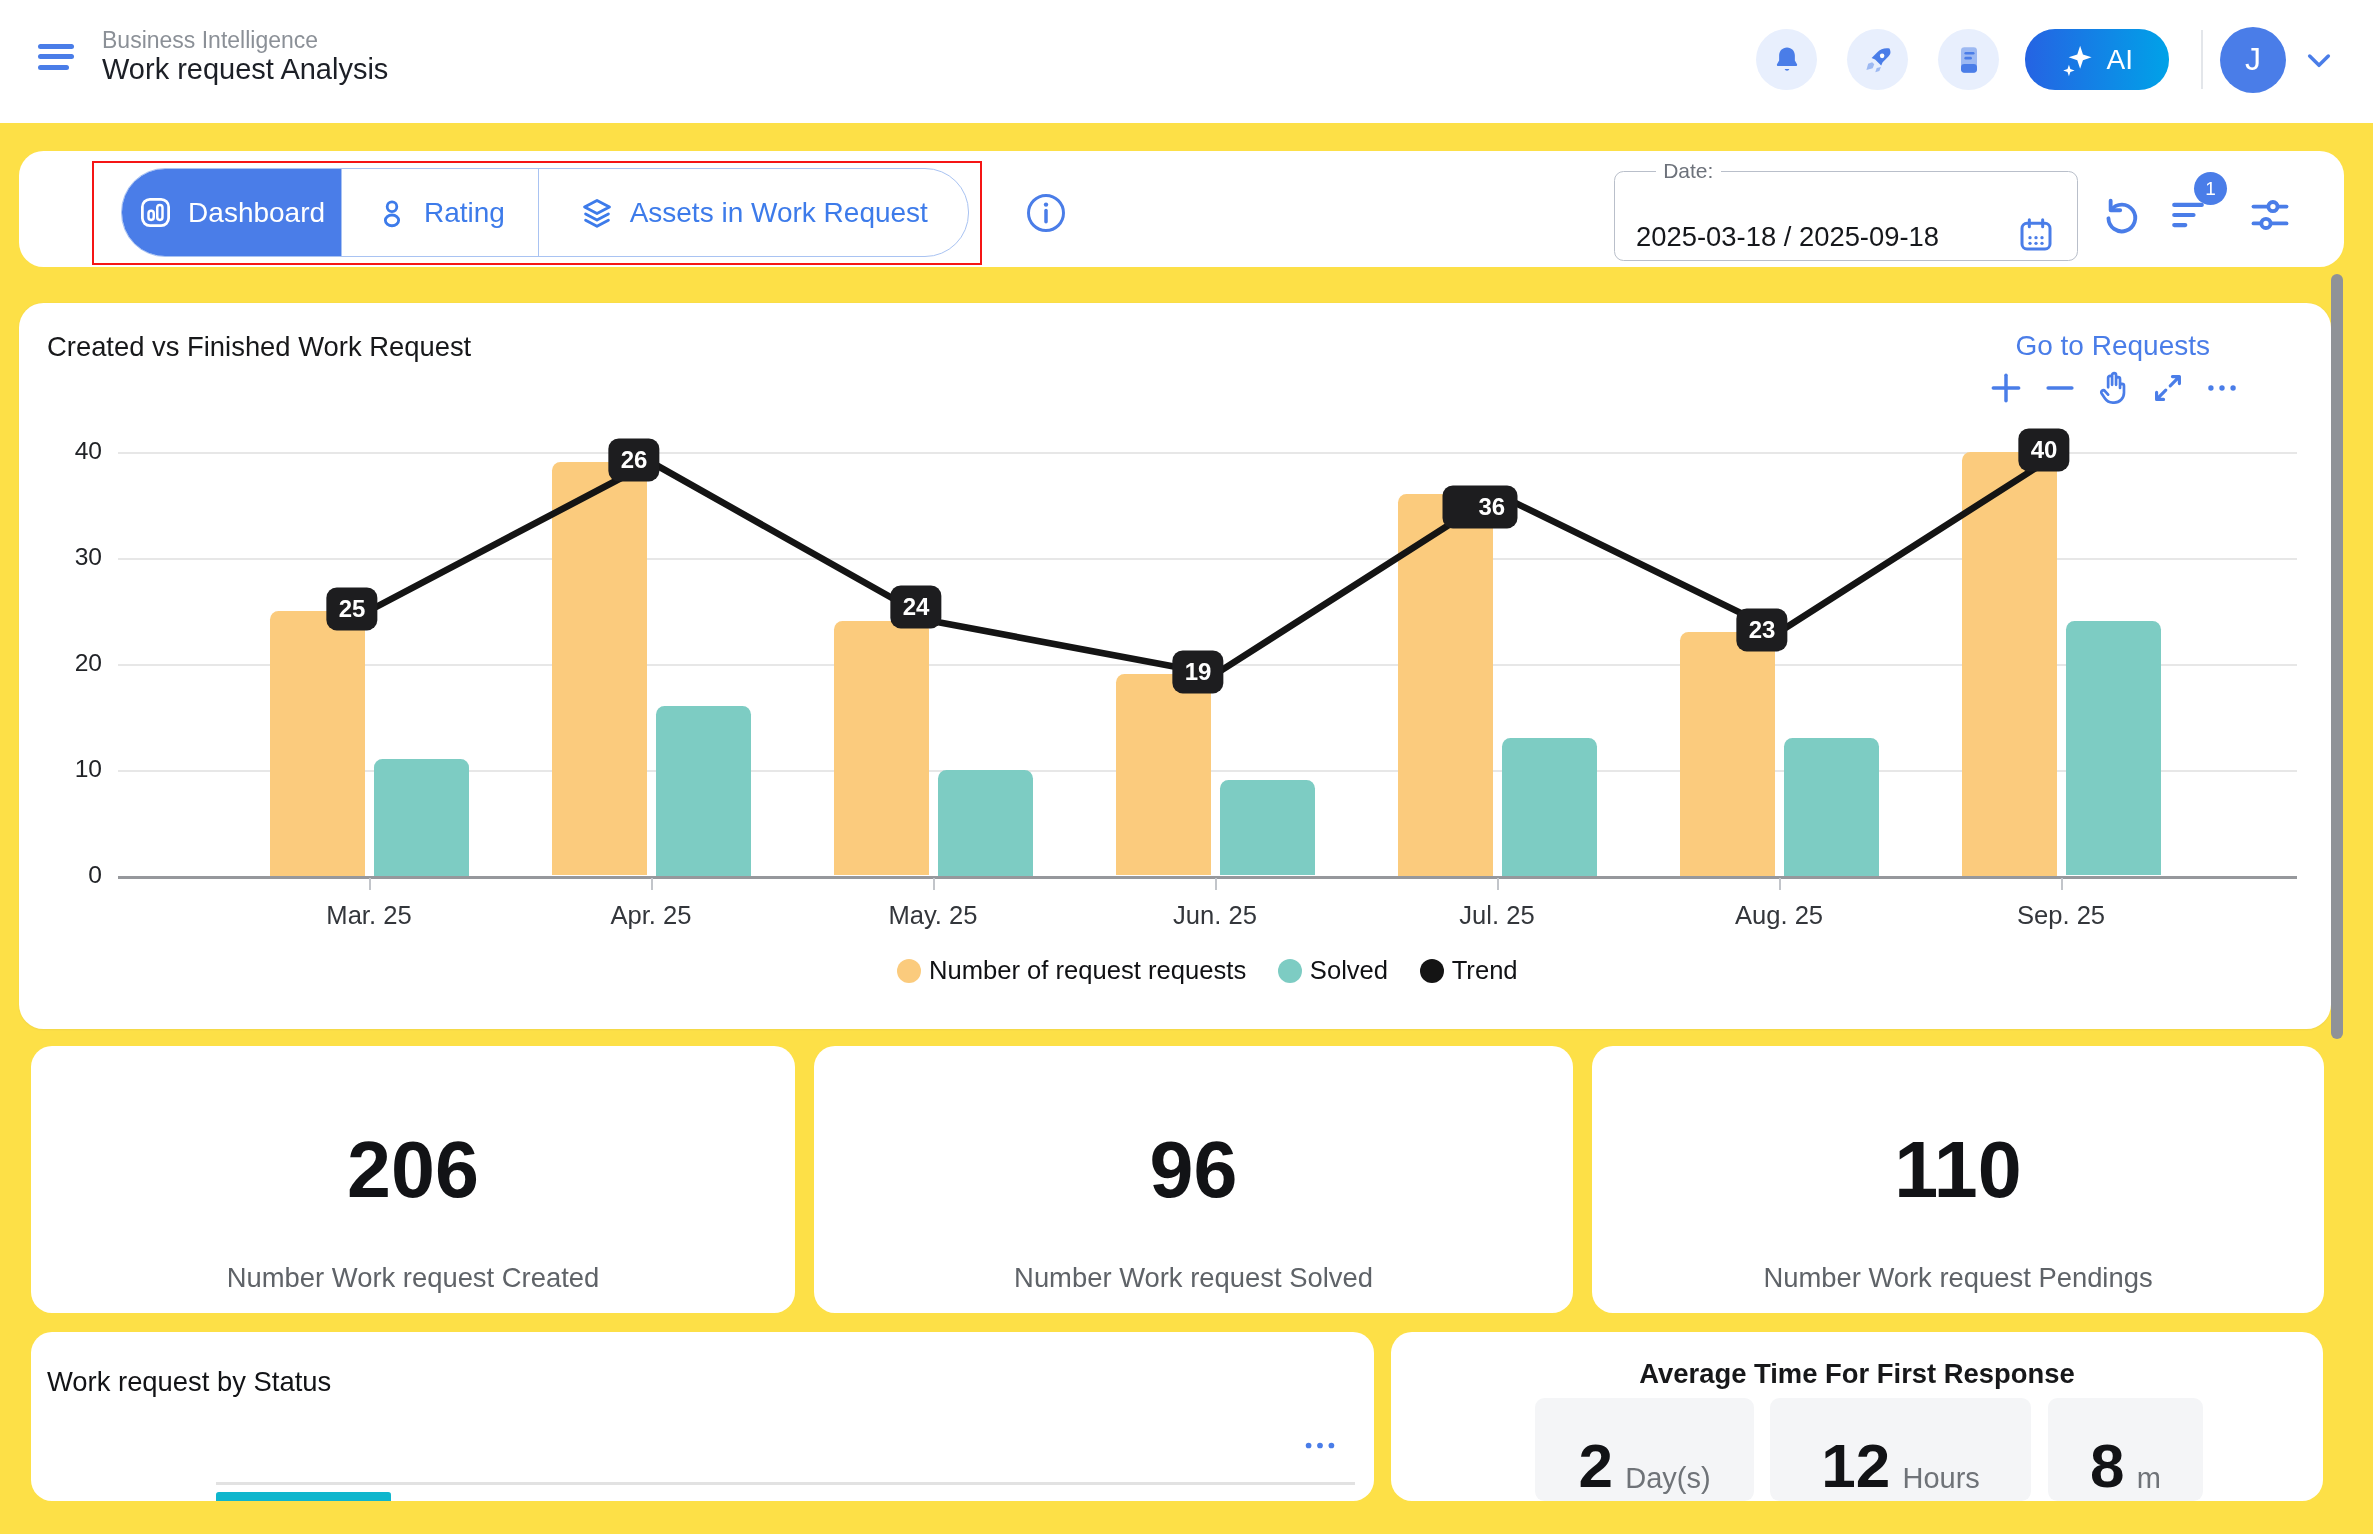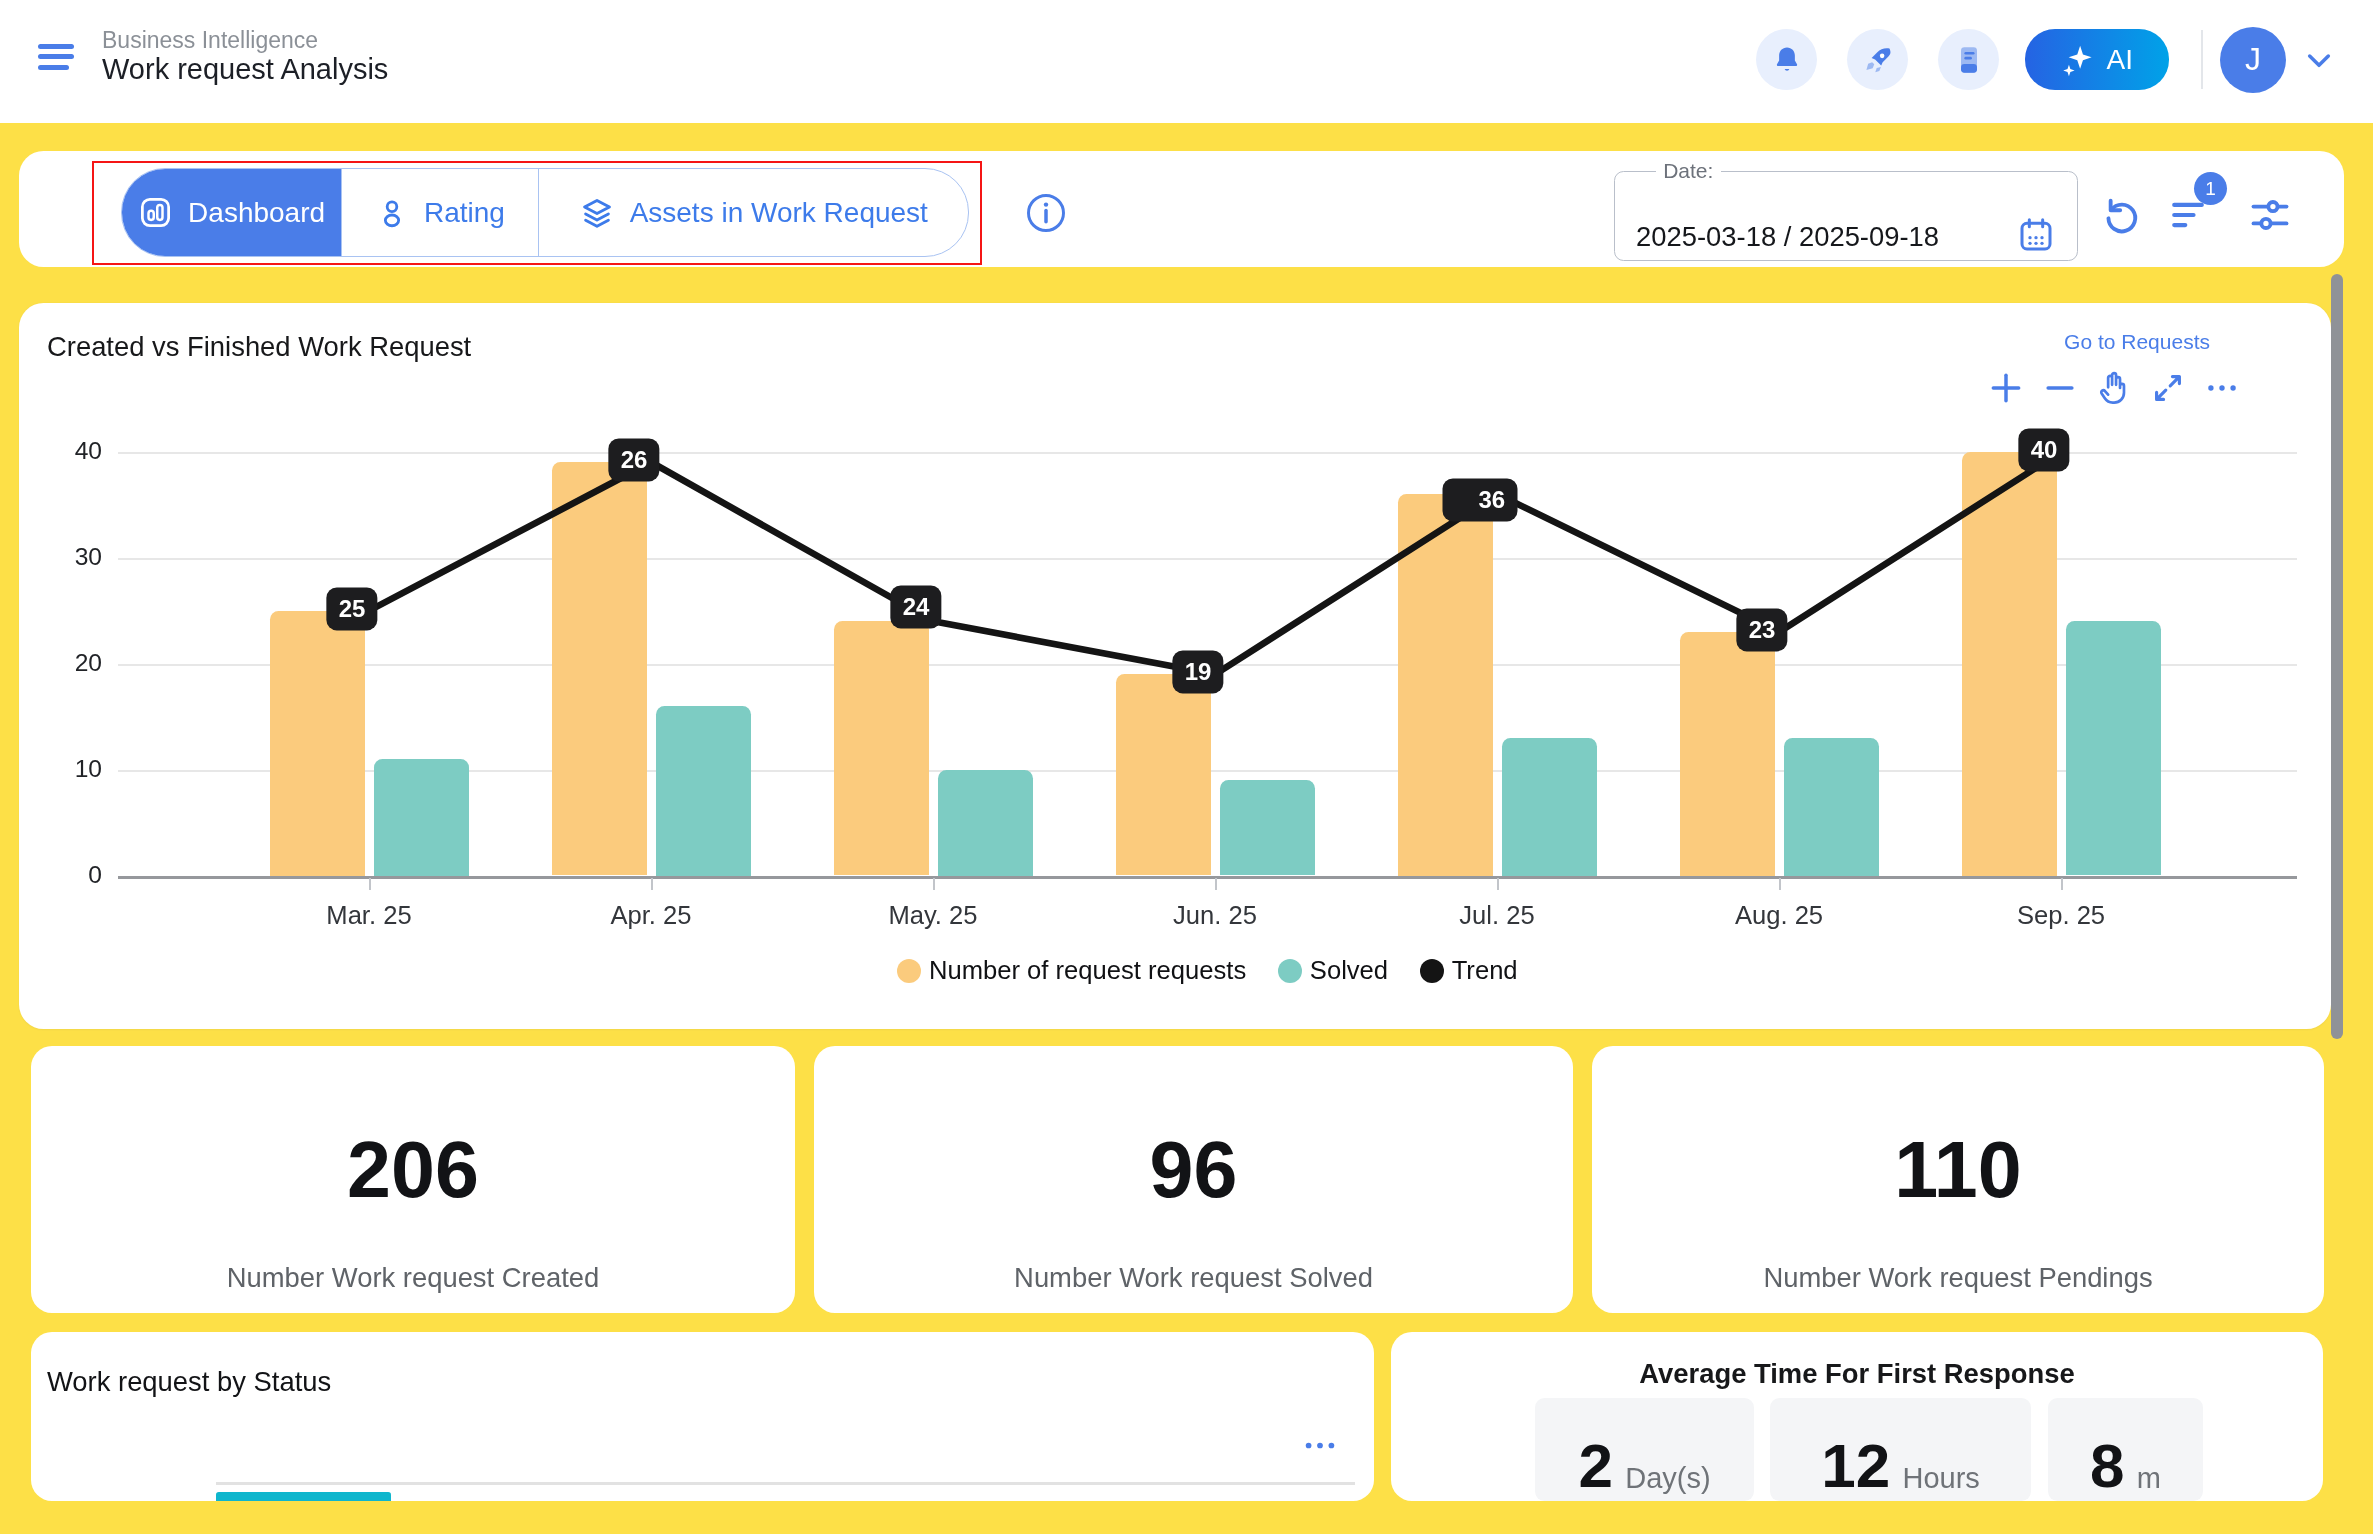--- a/index.html
+++ b/index.html
@@ -42,21 +42,21 @@
   .datebox .val{ position:absolute; left:21px; top:38px; font-size:27.4px; color:#15171b; }
   .datebox .cal{ position:absolute; right:21px; top:32px; cursor:pointer; }
   .tool-ic{ position:absolute; top:193px; width:44px; height:44px; cursor:pointer; }
   .badge{ position:absolute; left:2194px; top:172px; width:33px; height:33px; border-radius:50%;
     background:#4a7de8; color:#fff; font-size:19px; display:flex; align-items:center; justify-content:center; z-index:3; }
 
   
   .chart-card{ position:absolute; left:19px; top:303px; width:2312px; height:726px; background:#fff;
     border-radius:24.6px; box-shadow:0 0.9px 1.9px rgba(20,40,90,.05); }
   .chart-title{ position:absolute; left:28px; top:28px; font-size:27.4px; color:#17181a; font-weight:500; }
-  .chart-link{ position:absolute; right:121px; top:26.5px; font-size:21px; color:#4a7de8; font-weight:500; cursor:pointer; }
+  .chart-link{ position:absolute; right:121px; top:26.5px; font-size:28px; color:#4a7de8; font-weight:500; cursor:pointer; }
   .chart-tools{ position:absolute; right:90px; top:66px; display:flex; gap:16px; align-items:center; }
   .chart-tools .t{ width:38px; height:38px; color:#4a7de8; cursor:pointer; }
   .plot{ position:absolute; inset:0; }
   .gridline{ position:absolute; height:1.9px; background:#e7e7e7; }
   .axisline{ position:absolute; height:2.8px; background:#96989c; }
   .ytick{ position:absolute; width:66px; text-align:right; font-size:24.6px; color:#212327; }
   .xtick{ position:absolute; top:575px; width:1.9px; height:12.3px; background:#c2c5ca; }
   .xlabel{ position:absolute; top:598px; width:170px; text-align:center; font-size:25.6px; color:#33363b; }
   .bar{ position:absolute; border-radius:8.5px 8.5px 0 0; }
   .trend-svg{ position:absolute; inset:0; pointer-events:none; }
@@ -279,21 +279,21 @@
         <div class="bar" style="left: 2047px; width: 95px; top: 318px; height: 254px; background: rgb(125, 204, 195);"></div>
         <div class="xtick" style="left: 2042px;"></div>
         <div class="xlabel" style="left: 1957px;">Sep. 25</div>
         <svg class="trend-svg" viewBox="0 0 2443 767" width="2312" height="726">
           <polyline points="370,325 668,168.20000000000005 966,336.20000000000005 1264,392.20000000000005 1562,201.8 1860,347.40000000000003 2158,157" fill="none" stroke="#141414" stroke-width="7" stroke-linejoin="round" stroke-linecap="round"></polyline>
         </svg>
         <div class="trend-label" style="left: 333px; top: 306px;">25</div>
         <div class="trend-label" style="left: 615px; top: 157px;">26</div>
         <div class="trend-label" style="left: 897px; top: 304px;">24</div>
         <div class="trend-label" style="left: 1179px; top: 369px;">19</div>
-        <div class="trend-label" style="left: 1461px; top: 197px; padding-left: 36px;">36</div>
+        <div class="trend-label" style="left: 1461px; top: 204px; padding-left: 36px;">36</div>
         <div class="trend-label" style="left: 1743px; top: 327px;">23</div>
         <div class="trend-label" style="left: 2025px; top: 147px;">40</div>
       </div>
     <div class="legend" id="legend">
         <div class="item">
           <div class="dot" style="background: rgb(251, 203, 125);"></div>
           <div class="lbl">Number of request requests</div>
         </div>
         <div class="item">
           <div class="dot" style="background: rgb(125, 204, 195);"></div>

